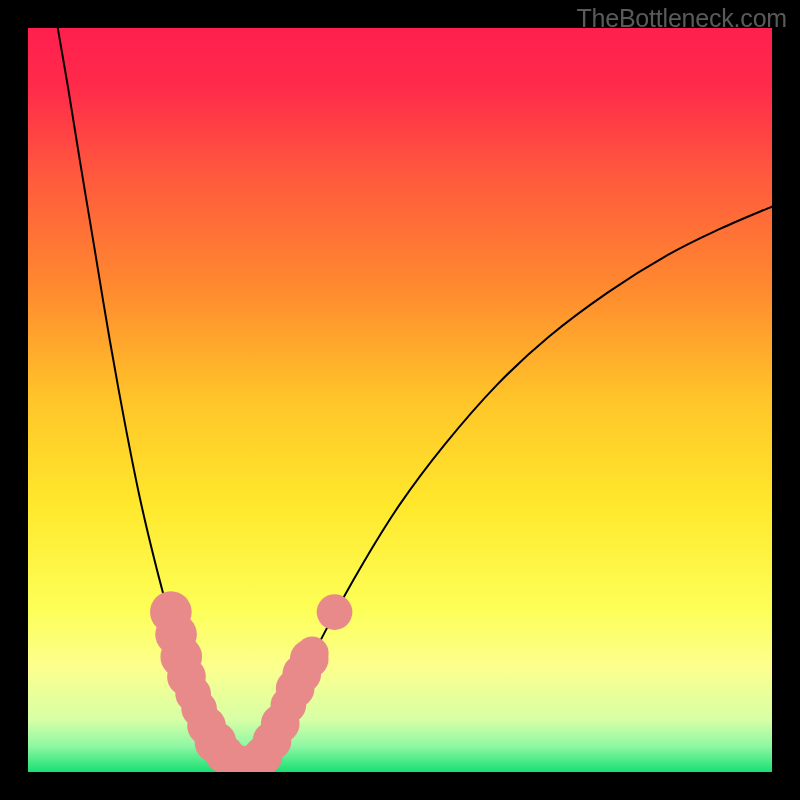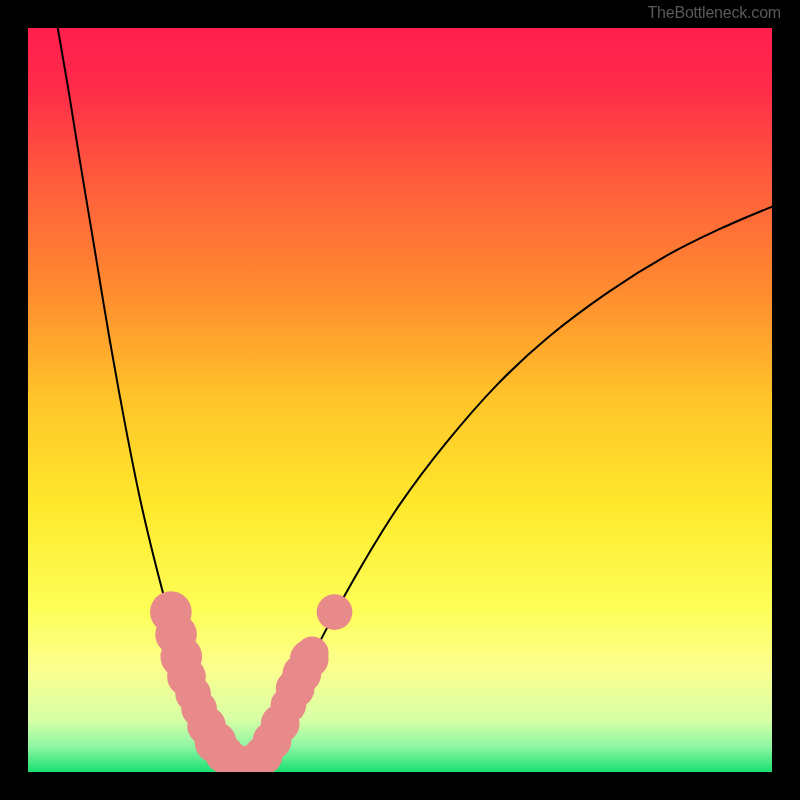--- a/index.html
+++ b/index.html
@@ -23,23 +23,23 @@
     position: absolute;
     top: 28px;
     left: 28px;
     width: 744px;
     height: 744px;
     overflow: hidden;
   }
   .watermark {
     position: absolute;
     top: 4px;
-    right: 19px;
+    right: 13px;
     color: #5a5a5a;
-    font-size: 16px;
+    font-size: 25px;
     font-weight: 500;
     letter-spacing: -0.2px;
     user-select: none;
   }
   svg { display: block; }
 </style>
 </head>
 <body>
 
 <div class="frame">

